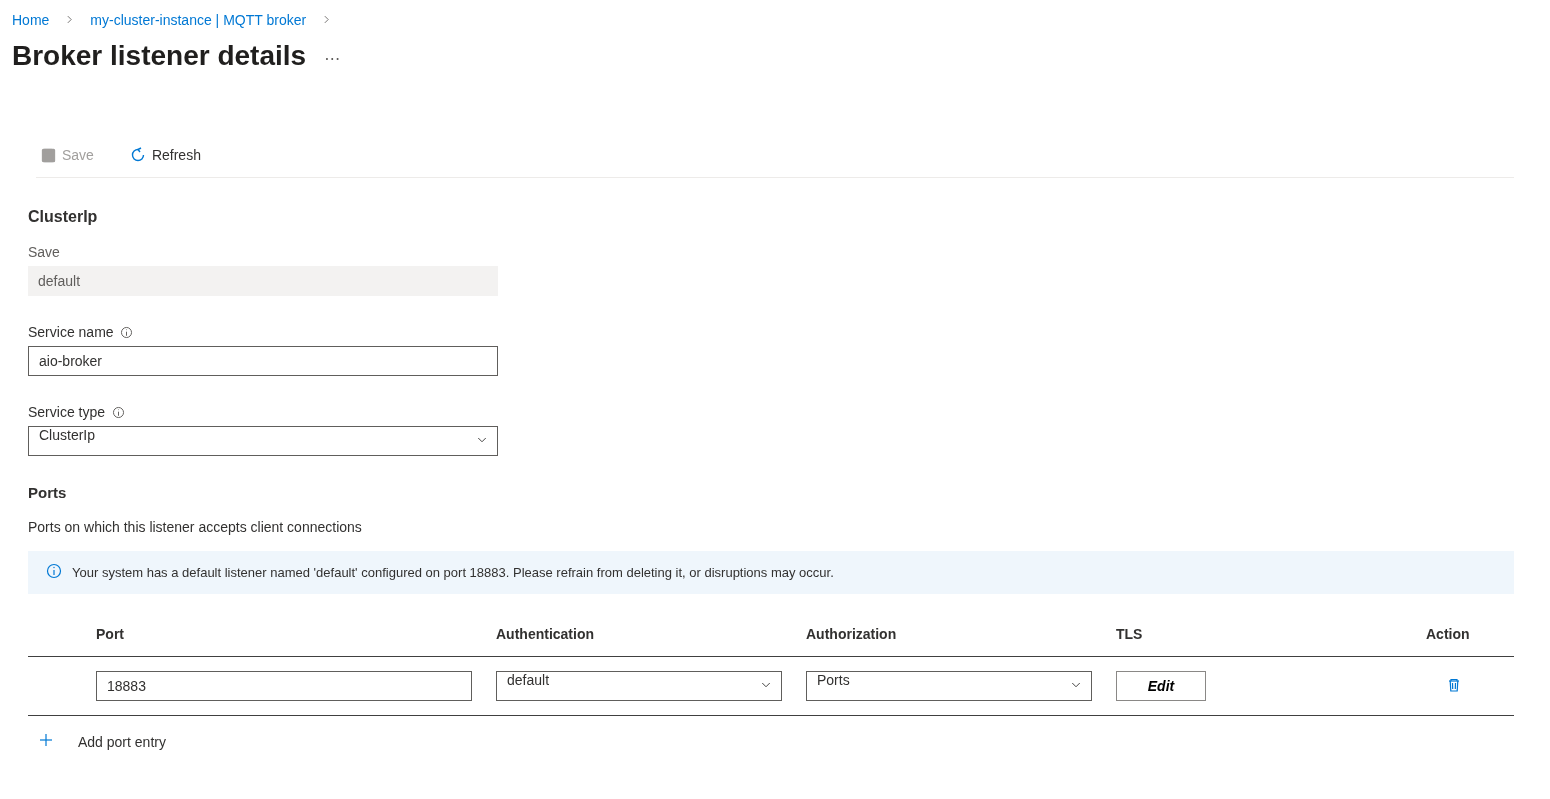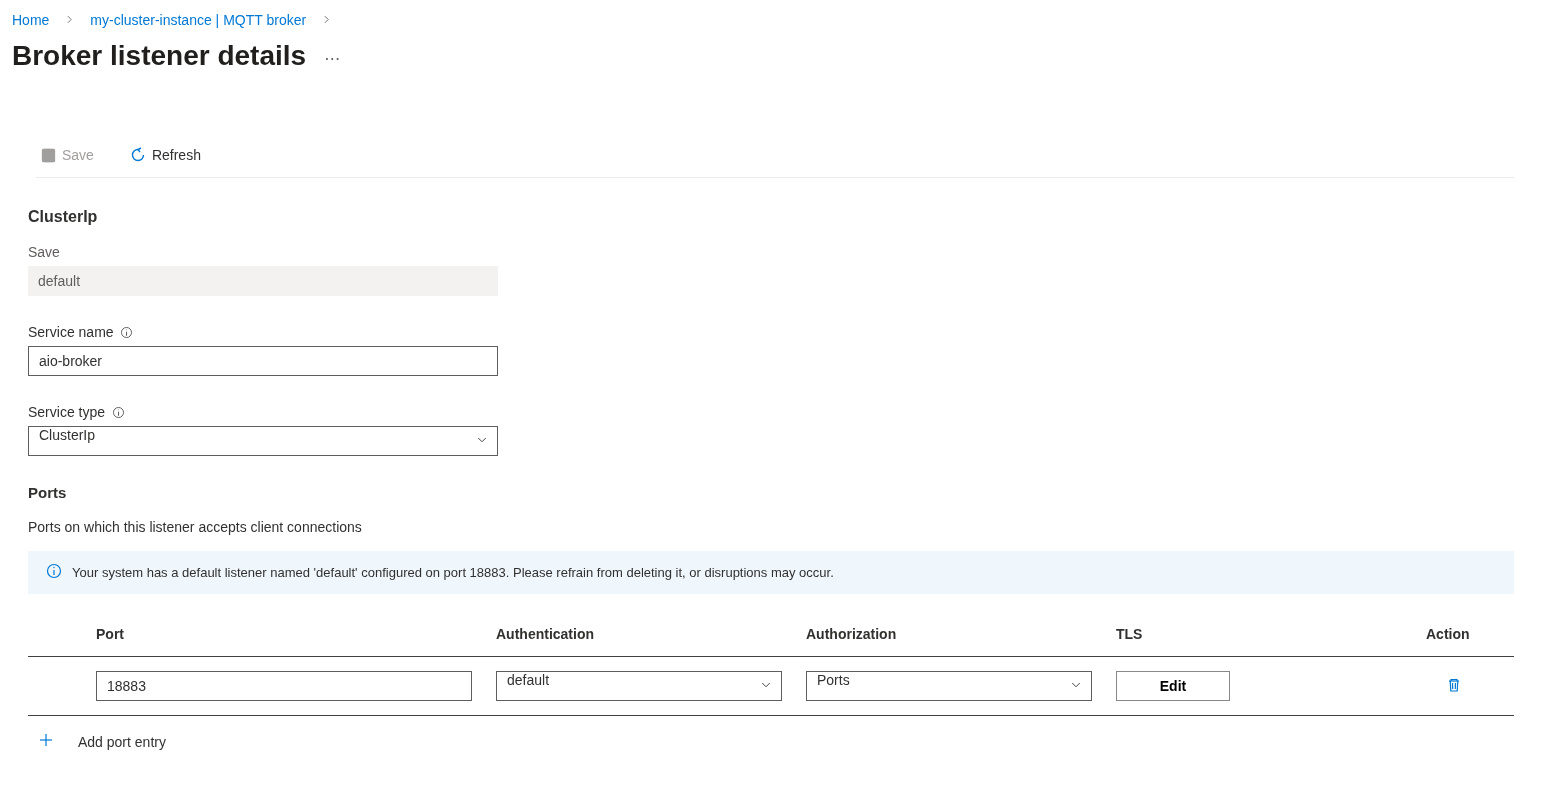--- a/index.html
+++ b/index.html
@@ -218,28 +218,29 @@
     .col-action { flex: 1; text-align: right; padding-right: 48px; font-weight: 600;}
     .ports-header-row .col-action { font-weight: 600; }
 
     .ports-row .text-input {
       width: 376px;
     }
     .ports-row .select-wrap {
       width: 286px;
     }
     .tls-btn {
-      width: 114px;
+      width: 90px;
       height: 30px;
       border: 1px solid #8a8886;
       background: #ffffff;
       font-family: inherit;
       font-size: 14px;
       font-weight: 600;
       cursor: pointer;
+      font-style: italic;
     }
     .delete-btn {
       background: none;
       border: none;
       cursor: pointer;
       padding: 4px;
     }
     .delete-btn svg {
       width: 16px;
       height: 16px;

